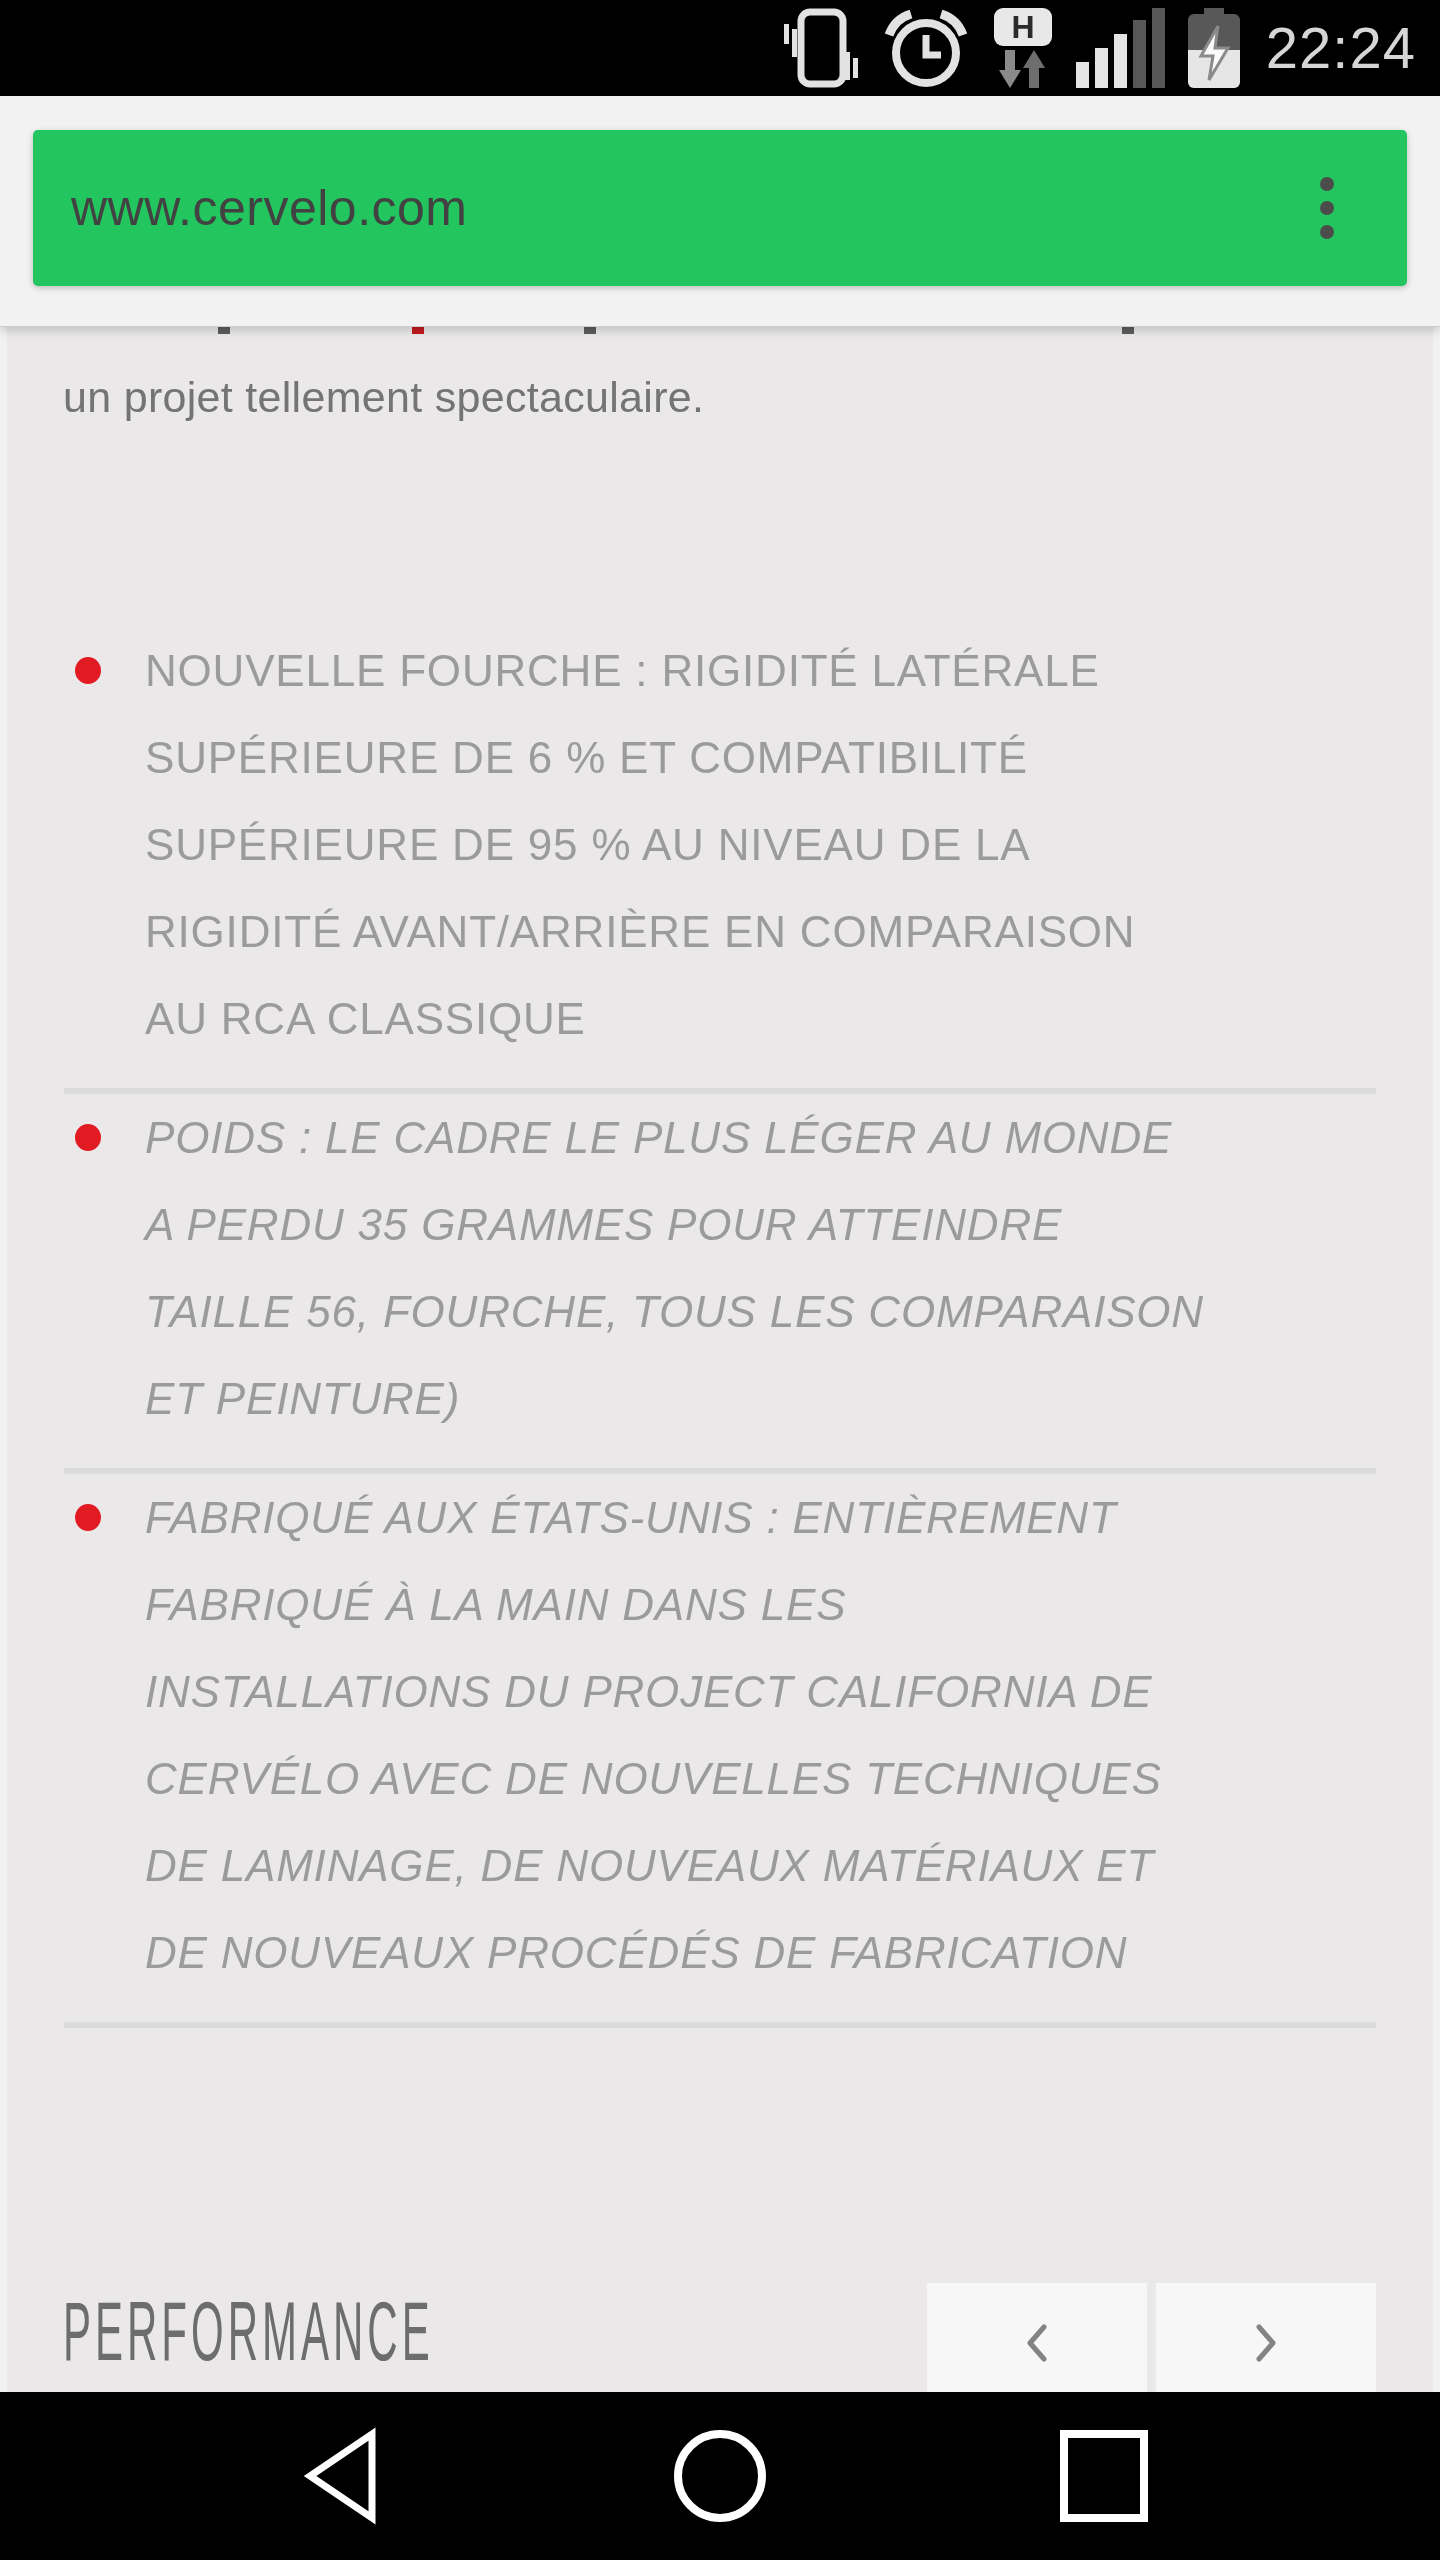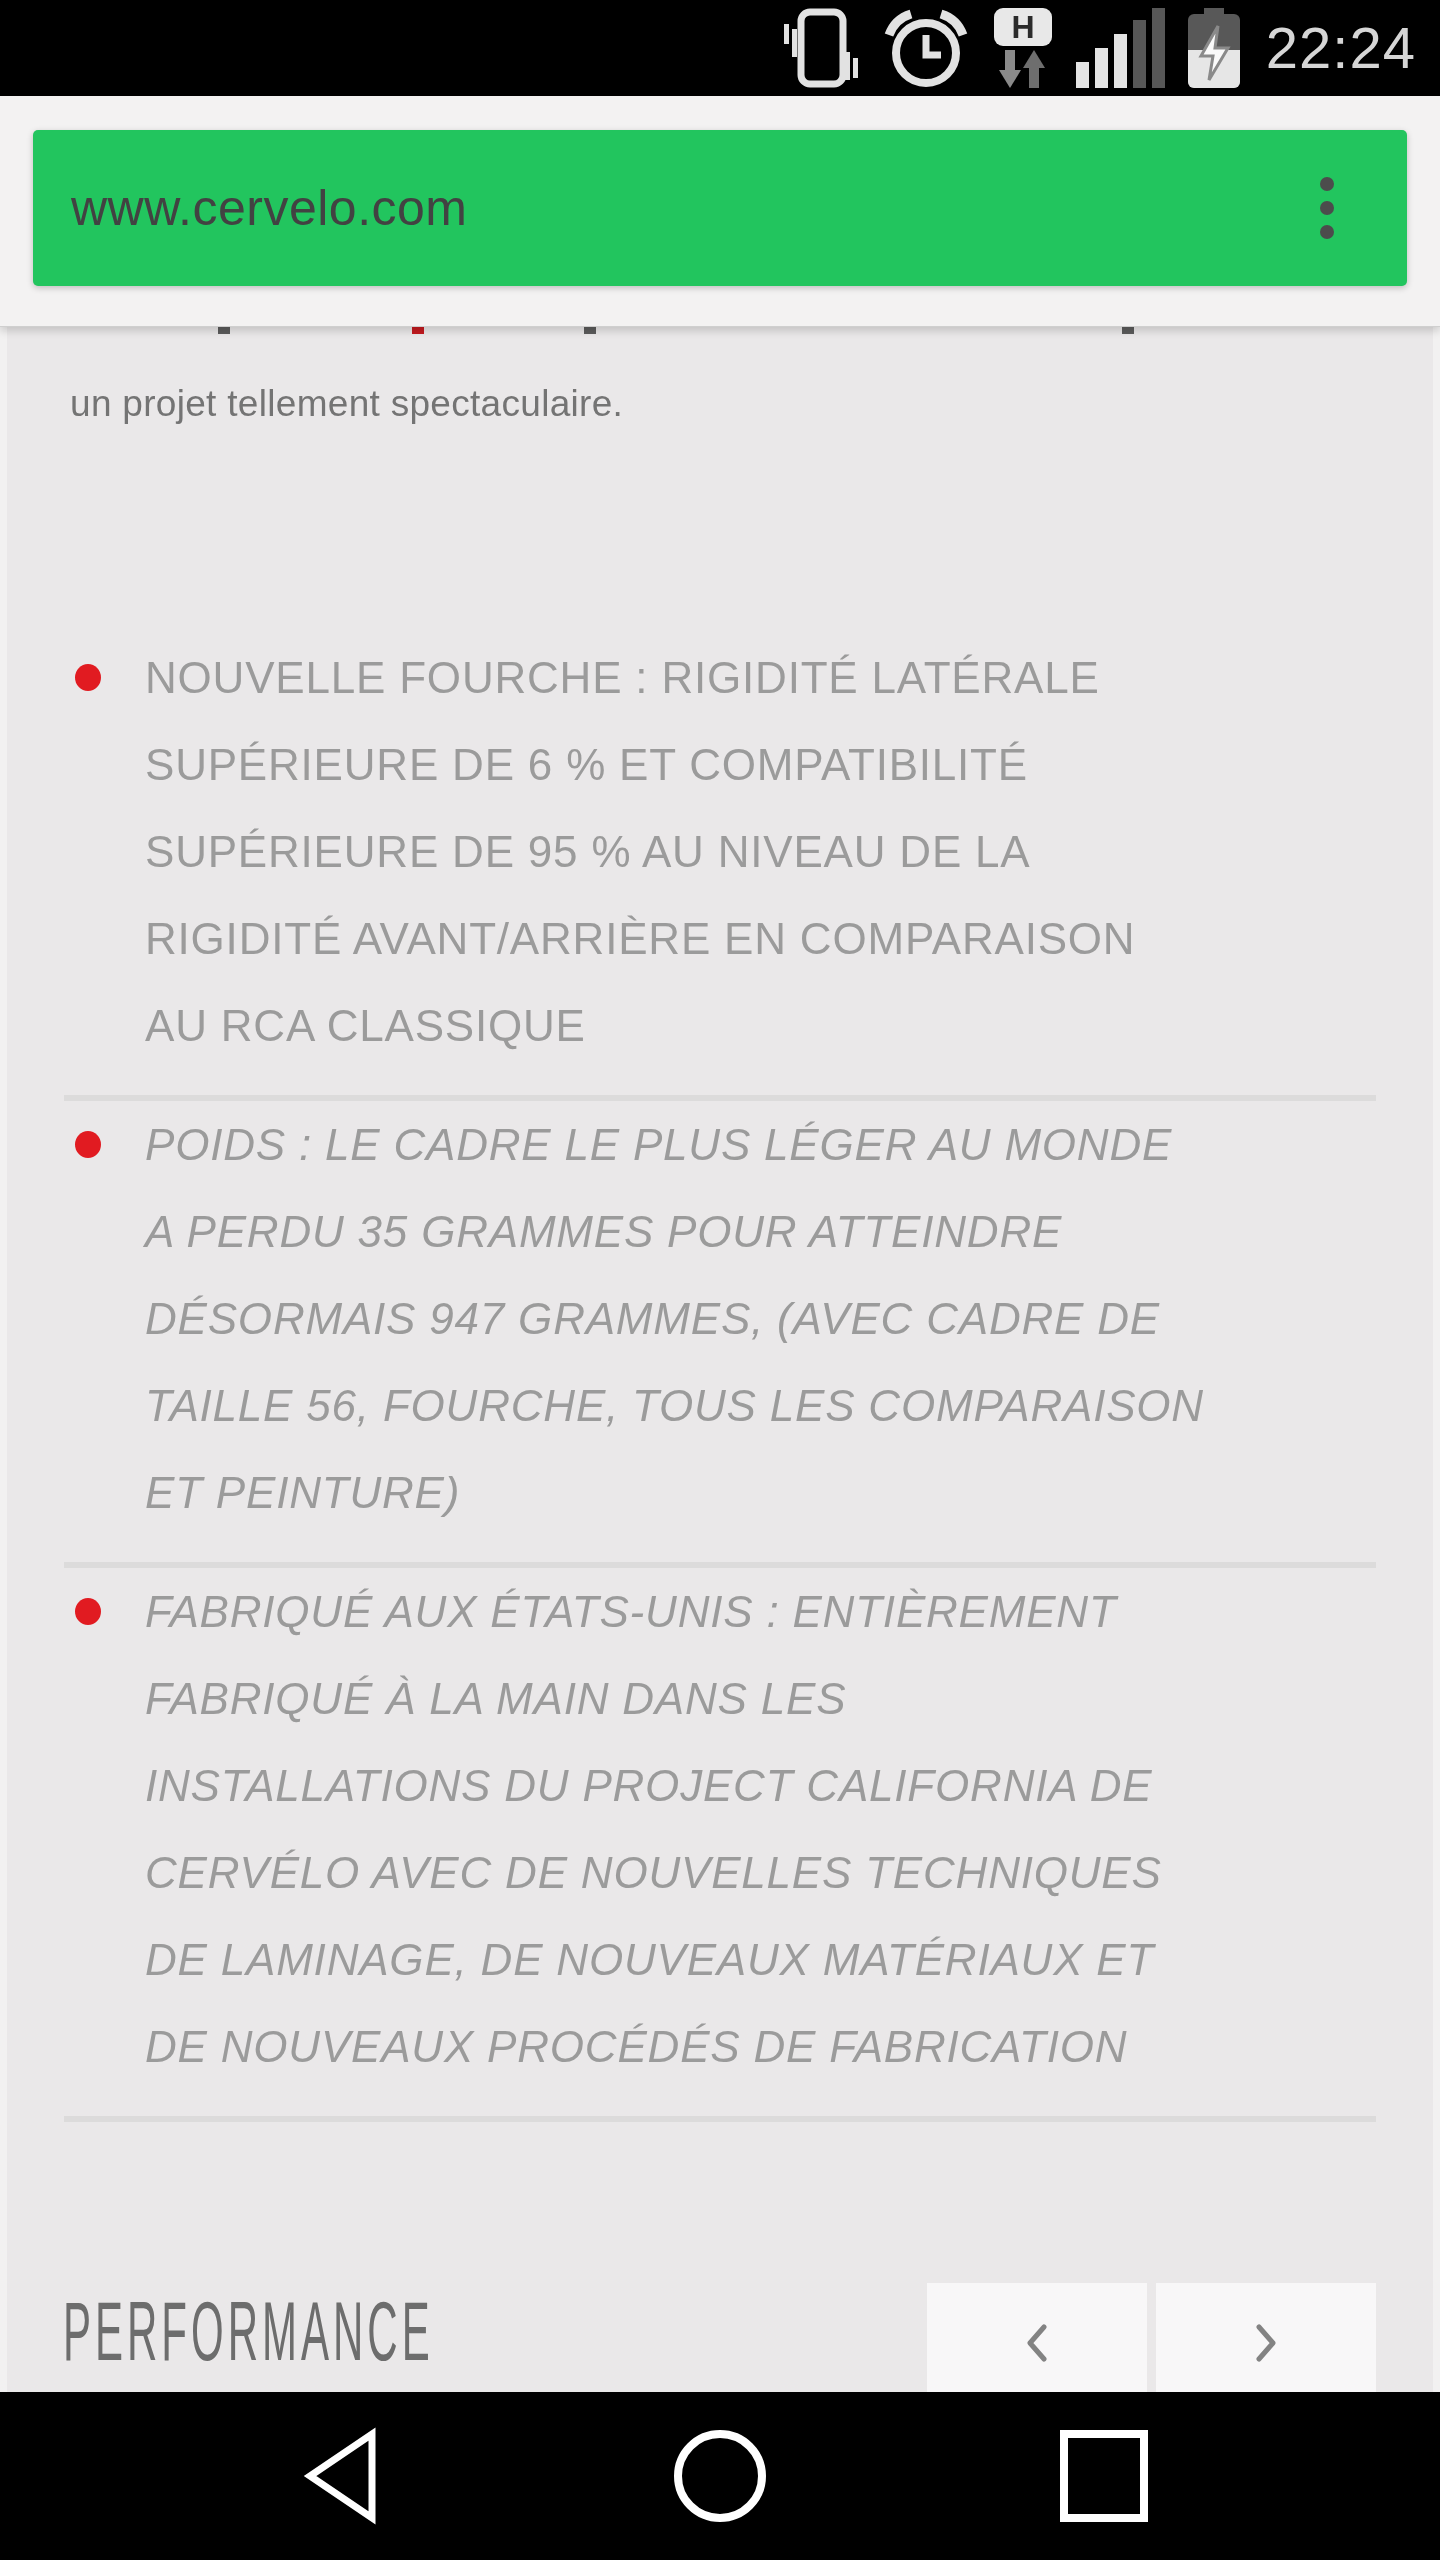--- a/index.html
+++ b/index.html
@@ -51,22 +51,22 @@
   .content{
     flex:1 1 auto;background:var(--page-bg,#eae8e9);position:relative;overflow:hidden;
   }
   .edge{position:absolute;top:0;bottom:0;width:7px;background:#f2f1f1;z-index:1;}
   .edge.left{left:0;} .edge.right{right:0;}
 
   .clipped-row{position:absolute;top:0;left:0;right:0;height:8px;z-index:0;}
   .clipped-row span{position:absolute;top:0;height:7px;width:12px;display:block;}
 
   .intro{
-    margin:7px;padding:43px 0 0 63px;
-    font-size:37px;line-height:54px;color:#747474;letter-spacing:0.3px;
+    margin:0;padding:43px 0 0 63px;
+    font-size:43px;line-height:54px;color:#747474;letter-spacing:0.3px;
   }
 
   ul.features{
     list-style:none;margin:203px 0 0 0;padding:0;
   }
   ul.features li{
     position:relative;margin:0 195px 0 145px;
     font-size:44px;line-height:87px;color:var(--body-text,#9b9b9b);
     letter-spacing:0.8px;
   }
@@ -185,21 +185,20 @@
           <div class="ln">SUPÉRIEURE DE 6 % ET COMPATIBILITÉ</div>
           <div class="ln">SUPÉRIEURE DE 95 % AU NIVEAU DE LA</div>
           <div class="ln">RIGIDITÉ AVANT/ARRIÈRE EN COMPARAISON</div>
           <div class="ln">AU RCA CLASSIQUE</div>
         </li>
         <div class="divider"></div>
         <li>
           <span class="dot"></span>
           <div class="ln">POIDS : LE CADRE LE PLUS LÉGER AU MONDE</div>
           <div class="ln">A PERDU 35 GRAMMES POUR ATTEINDRE</div>
-          <div class="ln">DÉSORMAIS 947 GRAMMES, (AVEC CADRE DE</div>
           <div class="ln">TAILLE 56, FOURCHE, TOUS LES COMPARAISON</div>
           <div class="ln">ET PEINTURE)</div>
         </li>
         <div class="divider"></div>
         <li>
           <span class="dot"></span>
           <div class="ln">FABRIQUÉ AUX ÉTATS-UNIS : ENTIÈREMENT</div>
           <div class="ln">FABRIQUÉ À LA MAIN DANS LES</div>
           <div class="ln">INSTALLATIONS DU PROJECT CALIFORNIA DE</div>
           <div class="ln">CERVÉLO AVEC DE NOUVELLES TECHNIQUES</div>

